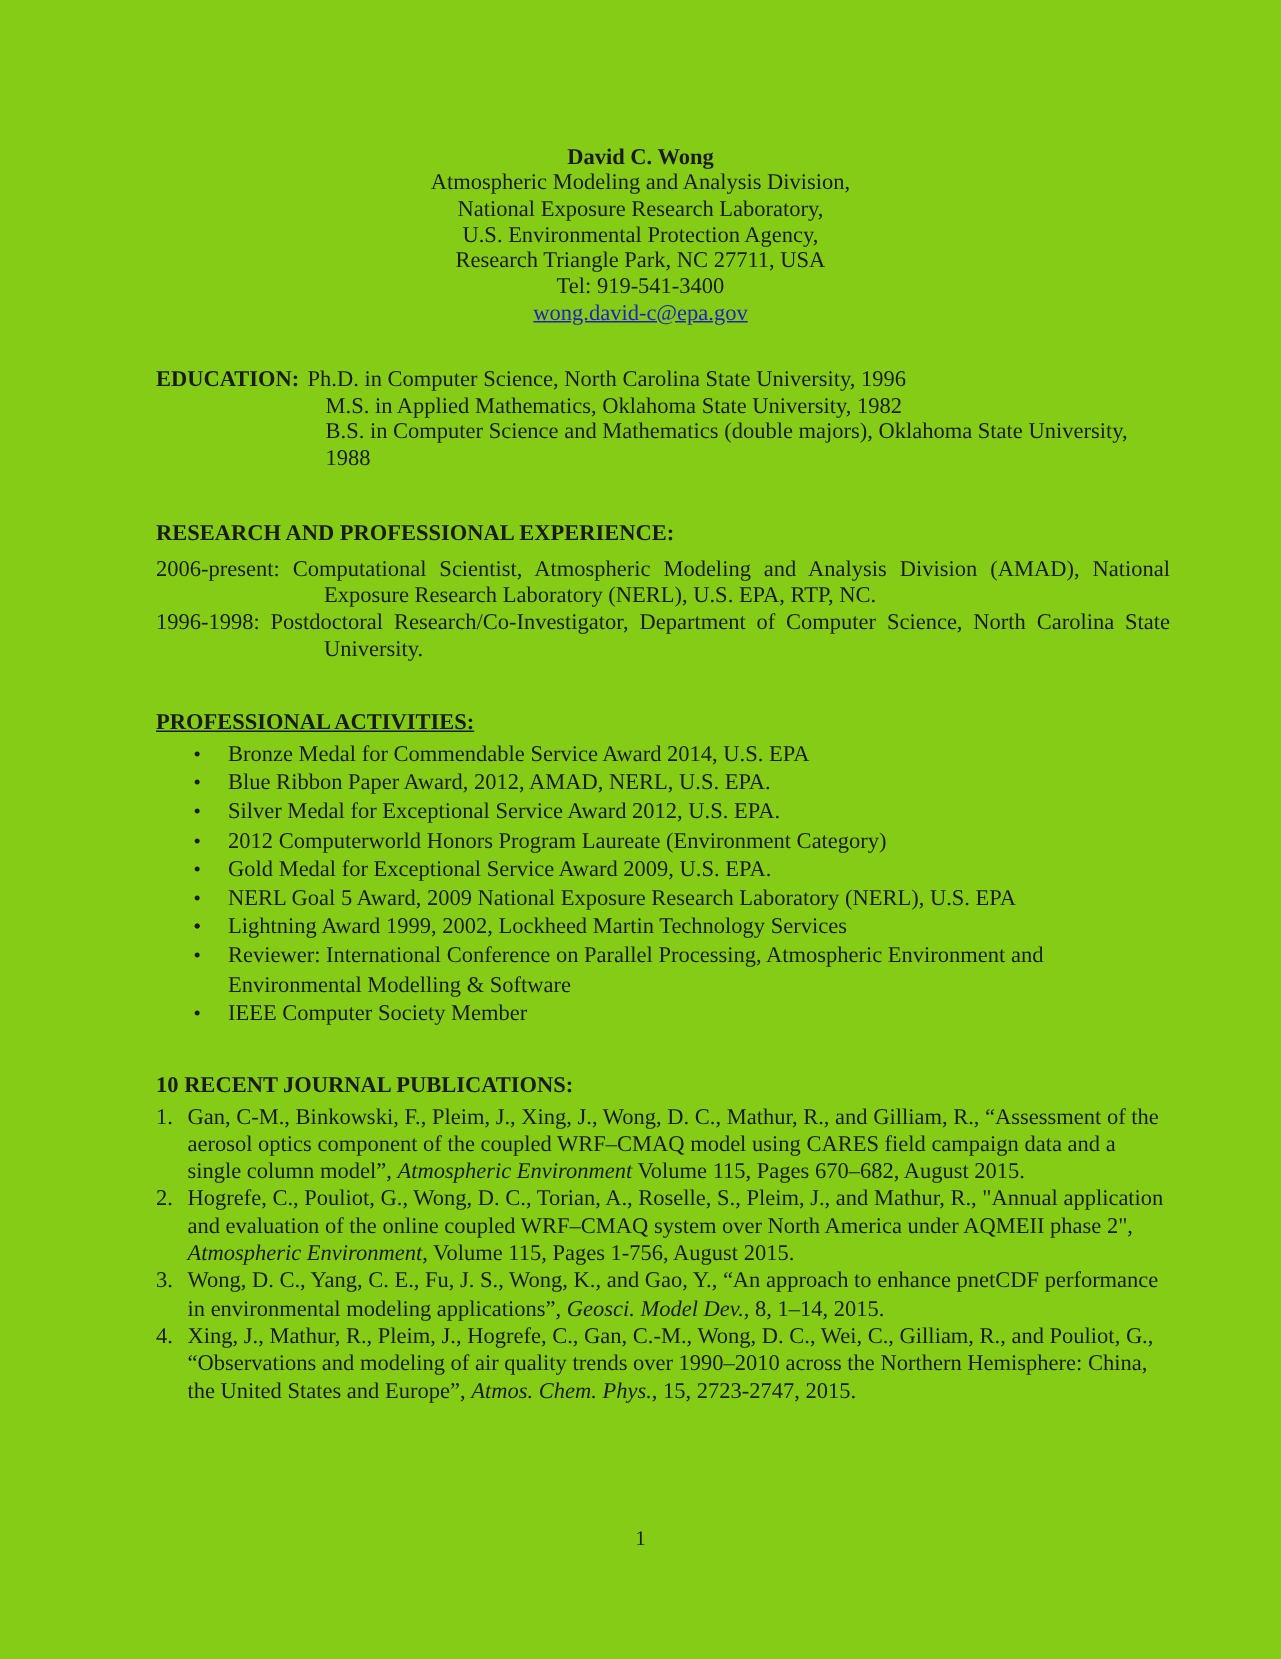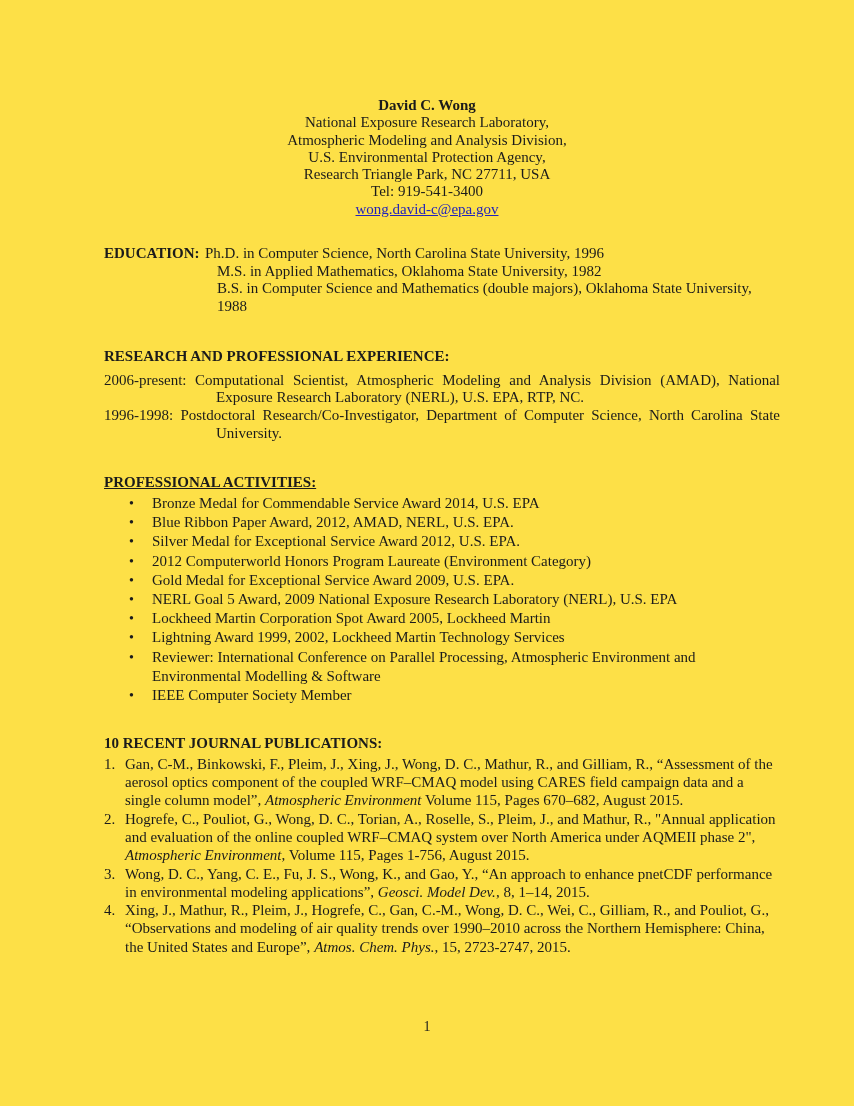--- a/index.html
+++ b/index.html
@@ -1,21 +1,21 @@
 <!DOCTYPE html>
 <html><head>
 <meta charset="utf-8">
 <style>
   html, body { margin: 0; padding: 0; background: #e8e8e8; }
   .page {
     position: relative;
     width: 854px;
     height: 1106px;
     margin: 0 auto;
-    background: #fde047;
+    background: #84cc16;
     font-family: "Liberation Serif", serif;
     font-size: 15px;
     color: #1b1b1b;
     overflow: hidden;
   }
   
   .header {
     position: absolute;
     left: 0; right: 0;
     top: 97px;
@@ -80,22 +80,22 @@
     font-size: 14px;
   }
 </style>
 </head>
 <body>
 
 <div class="page">
 
   <div class="header">
     <div class="contact-name">David C. Wong</div>
+    <div>Atmospheric Modeling and Analysis Division,</div>
     <div>National Exposure Research Laboratory,</div>
-    <div>Atmospheric Modeling and Analysis Division,</div>
     <div>U.S. Environmental Protection Agency,</div>
     <div>Research Triangle Park, NC 27711, USA</div>
     <div>Tel: 919-541-3400</div>
     <div><a class="email-link">wong.david-c@epa.gov</a></div>
   </div>
 
   <div class="main">
 
     <div class="edu-row">
       <div class="edu-label">EDUCATION:</div>
@@ -116,21 +116,21 @@
 
     <div class="sec-act">
       <div class="sec-heading">PROFESSIONAL ACTIVITIES:</div>
       <ul class="act-list">
           <li class="act-item"><span class="bullet-glyph">•</span><span>Bronze Medal for Commendable Service Award 2014, U.S. EPA</span></li>
           <li class="act-item"><span class="bullet-glyph">•</span><span>Blue Ribbon Paper Award, 2012, AMAD, NERL, U.S. EPA.</span></li>
           <li class="act-item"><span class="bullet-glyph">•</span><span>Silver Medal for Exceptional Service Award 2012, U.S. EPA.</span></li>
           <li class="act-item"><span class="bullet-glyph">•</span><span>2012 Computerworld Honors Program Laureate (Environment Category)</span></li>
           <li class="act-item"><span class="bullet-glyph">•</span><span>Gold Medal for Exceptional Service Award 2009, U.S. EPA.</span></li>
           <li class="act-item"><span class="bullet-glyph">•</span><span>NERL Goal 5 Award, 2009 National Exposure Research Laboratory (NERL), U.S. EPA</span></li>
-          <li class="act-item"><span class="bullet-glyph">•</span><span>Lockheed Martin Corporation Spot Award 2005, Lockheed Martin</span></li>
+          <li class="act-item"><span class="bullet-glyph">•</span></li>
           <li class="act-item"><span class="bullet-glyph">•</span><span>Lightning Award 1999, 2002, Lockheed Martin Technology Services</span></li>
           <li class="act-item"><span class="bullet-glyph">•</span><span>Reviewer: International Conference on Parallel Processing, Atmospheric Environment and Environmental Modelling &amp; Software</span></li>
           <li class="act-item"><span class="bullet-glyph">•</span><span>IEEE Computer Society Member</span></li>
         </ul>
     </div>
 
     <div class="sec-pub">
       <div class="sec-heading">10 RECENT JOURNAL PUBLICATIONS:</div>
       <div>
           <div class="pub-item"><span class="pub-num">1.</span><span class="pub-seg">Gan, C-M., Binkowski, F., Pleim, J., Xing, J., Wong, D. C., Mathur, R., and Gilliam, R., “Assessment of the aerosol optics component of the coupled WRF–CMAQ model using CARES field campaign data and a single column model”, </span><span class="pub-seg-italic">Atmospheric Environment</span><span class="pub-seg"> Volume 115, Pages 670–682, August 2015.</span></div>

